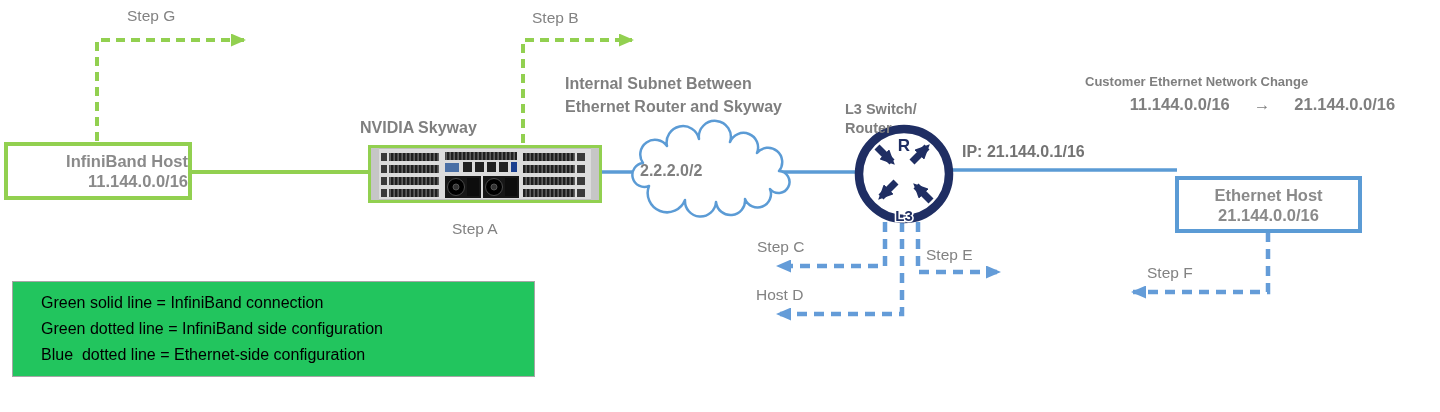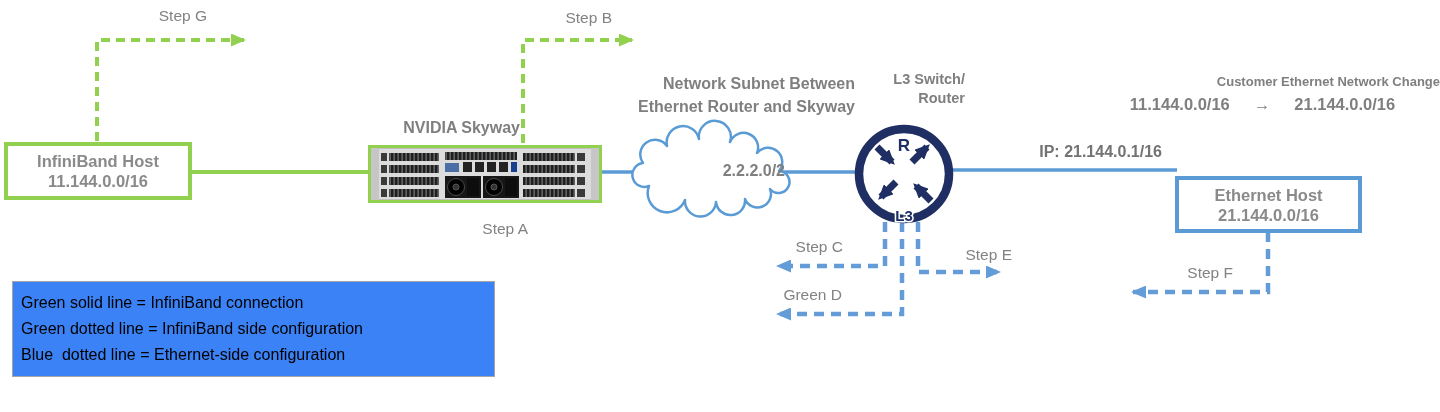--- a/index.html
+++ b/index.html
@@ -1,40 +1,40 @@
 <!DOCTYPE html>
 <html><head>
 <meta charset="utf-8">
 <style>
   html,body{margin:0;padding:0;background:#fff;}
   .canvas{
     position:relative;width:1440px;height:412px;background:#fff;overflow:hidden;
     font-family:"Liberation Sans",sans-serif;
   }
   .overlay{position:absolute;left:0;top:0;z-index:1;}
-  .lbl{position:absolute;z-index:3;text-align:right;}
+  .lbl{position:absolute;z-index:3;text-align:left;}
   .step-lbl{color:#828282;font-size:15.5px;font-weight:400;}
   .head{color:#7F7F7F;font-weight:700;}
   .node-box{
     position:absolute;z-index:2;background:#fff;display:flex;flex-direction:column;
     align-items:center;justify-content:center;color:#8a8a8a;font-weight:700;
     font-size:16.5px;line-height:20px;
   }
-  .ib-box{border:4px solid #92D050;}
+  .ib-box{border:4px solid #92D050;align-items:flex-end;}
   .eth-box{border:4px solid #5B9BD5;margin-top:36px;}
   .server-wrap{position:absolute;z-index:2;border:3px solid #92D050;background:#fff;line-height:0;}
   .subnet-head{font-size:16px;line-height:23px;}
-  .router-head{font-size:14.5px;line-height:19px;}
+  .router-head{font-size:14.5px;line-height:19px;margin-top:30px;}
   .cust-head1{font-size:13px;line-height:20px;}
   .cust-head2{display:flex;justify-content:center;gap:24px;font-size:16.5px;color:#7F7F7F;font-weight:700;}
   .cloud-lbl{font-size:16px;color:#7F7F7F;font-weight:700;}
   .ip-lbl{font-size:16px;color:#737373;font-weight:700;}
   .legend{
     position:absolute;z-index:2;left:12px;top:281px;width:465px;
-    border:1.5px solid #A6A6A6;background:#3b82f6;padding:8px 8px;
+    border:1.5px solid #A6A6A6;background:#22c55e;padding:8px 28px;
     color:#000;font-size:16px;line-height:26px;
   }
   .legend-line{white-space:pre;}
 </style>
 </head>
 <body>
 
 <div class="canvas">
 
   <svg class="overlay" width="1440" height="412" viewBox="0 0 1440 412">
@@ -131,21 +131,21 @@
       <circle cx="85" cy="39" r="3" fill="#333" stroke="#555"></circle>
       <rect x="96" y="30" width="12" height="18" fill="#0d0d0d"></rect>
       <rect x="112" y="28" width="36" height="22" fill="#171717"></rect>
       <circle cx="123" cy="39" r="8.5" fill="#000" stroke="#4a4a4a"></circle>
       <circle cx="123" cy="39" r="3" fill="#333" stroke="#555"></circle>
       <rect x="134" y="30" width="12" height="18" fill="#0d0d0d"></rect>
     </svg>
   </div>
 
   <div class="lbl head subnet-head" style="left:565px;top:72px;width:290px;">
-    <div>Network Subnet Between</div>
+    <div>Internal Subnet Between</div>
     <div>Ethernet Router and Skyway</div>
   </div>
 
   <div class="lbl cloud-lbl" style="left:640px;top:162px;width:145px;">2.2.2.0/2</div>
 
   <div class="lbl head router-head" style="left:845px;top:70px;width:120px;">
     <div>L3 Switch/</div>
     <div>Router</div>
   </div>
 
@@ -158,23 +158,23 @@
     <span>21.144.0.0/16</span>
   </div>
 
   <div class="node-box eth-box" style="left:1175px;top:140px;width:179px;height:49px;">
     <span>Ethernet Host</span>
     <span>21.144.0.0/16</span>
   </div>
 
   <div class="lbl step-lbl" style="left:127px;top:7px;width:80px;">Step G</div>
   <div class="lbl step-lbl" style="left:532px;top:9px;width:80px;">Step B</div>
-  <div class="lbl step-lbl" style="left:428px;top:220px;width:100px;">Step A</div>
+  <div class="lbl step-lbl" style="left:452px;top:220px;width:100px;">Step A</div>
   <div class="lbl step-lbl" style="left:757px;top:238px;width:86px;">Step C</div>
-  <div class="lbl step-lbl" style="left:756px;top:286px;width:86px;">Green D</div>
+  <div class="lbl step-lbl" style="left:756px;top:286px;width:86px;">Host D</div>
   <div class="lbl step-lbl" style="left:926px;top:246px;width:86px;">Step E</div>
   <div class="lbl step-lbl" style="left:1147px;top:264px;width:86px;">Step F</div>
 
   <div class="legend">
     <div class="legend-line">Green solid line = InfiniBand connection</div>
     <div class="legend-line">Green dotted line = InfiniBand side configuration</div>
     <div class="legend-line">Blue  dotted line = Ethernet-side configuration</div>
   </div>
 
 </div>

